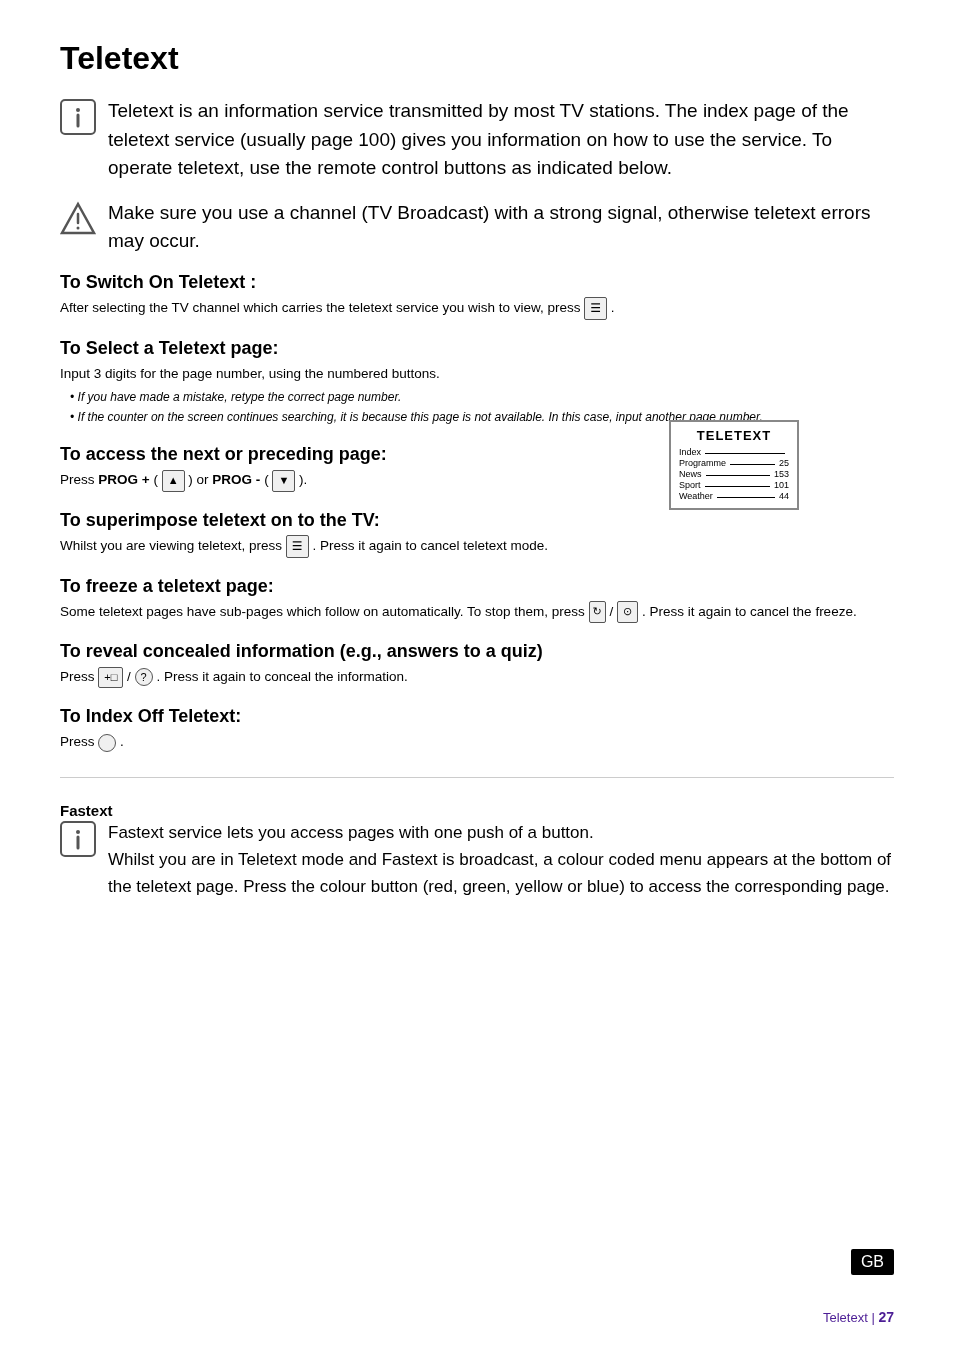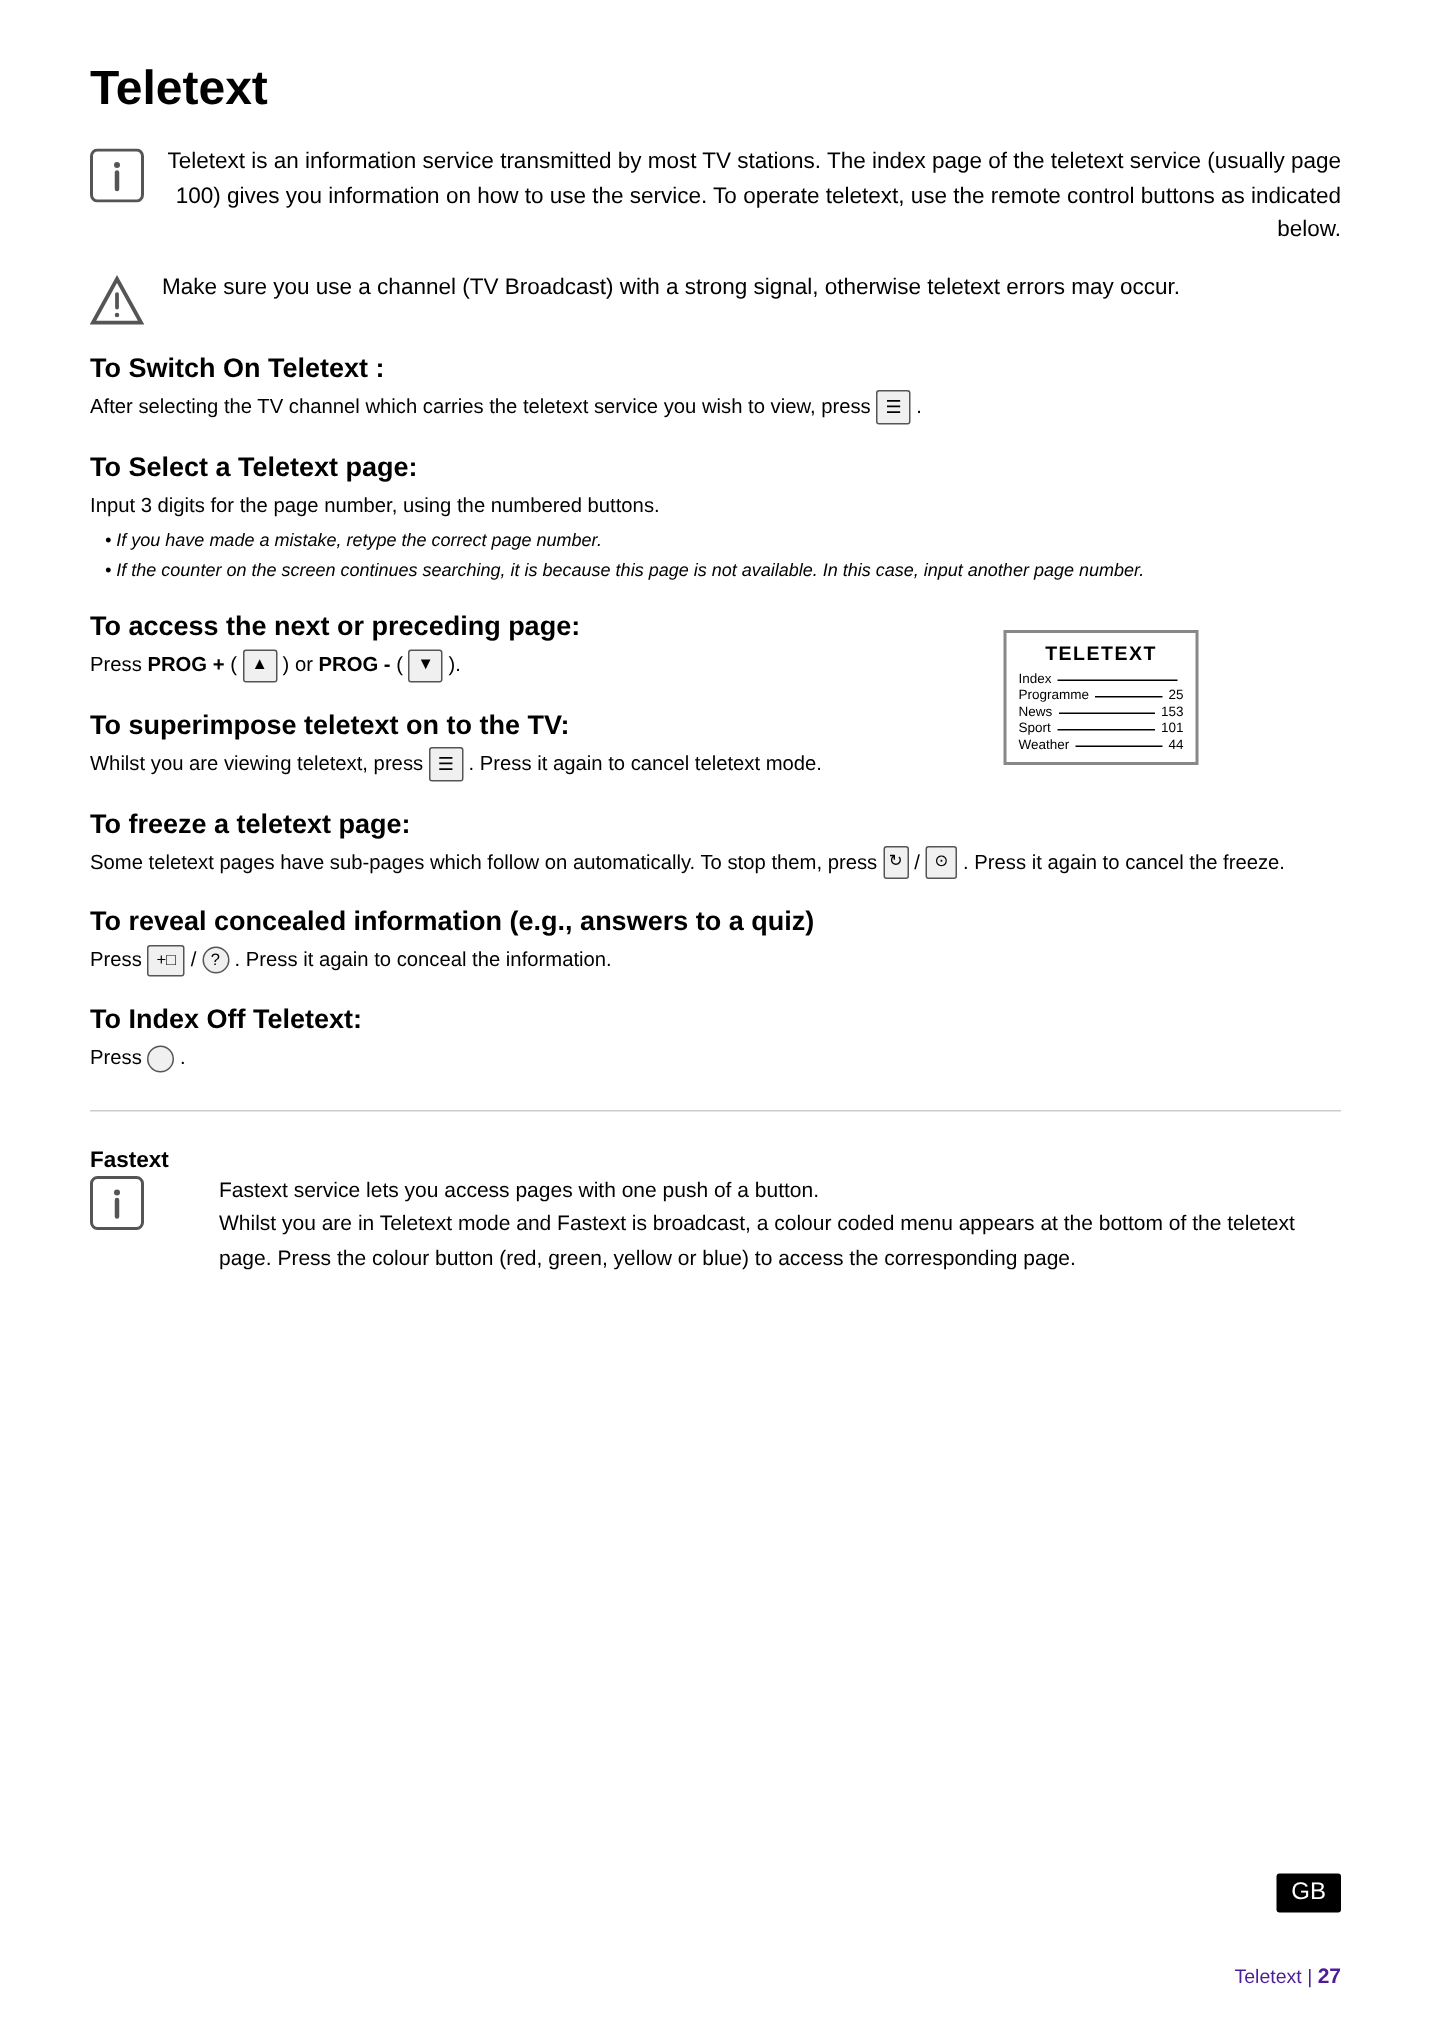--- a/index.html
+++ b/index.html
@@ -41,23 +41,22 @@
     }
 
     .warning-icon {
       width: 36px;
       height: 36px;
       flex-shrink: 0;
       margin-top: 2px;
     }
 
     .info-text {
-      font-size: 15px;
+      font-size: 19px;
       line-height: 1.5;
-      text-align: right;
     }
 
     .section {
       margin-bottom: 18px;
     }
 
     .section-title {
       font-weight: bold;
       font-size: 18px;
       margin-bottom: 4px;
@@ -161,23 +160,22 @@
       font-size: 15px;
     }
 
     .fastext-section {
       display: flex;
       gap: 12px;
       align-items: flex-start;
     }
 
     .fastext-text {
-      font-size: 14px;
+      font-size: 17px;
       line-height: 1.6;
-      margin-left: 38px;
     }
 
     .gb-badge {
       background: #000;
       color: #fff;
       font-weight: normal;
       font-size: 16px;
       padding: 4px 10px;
       border-radius: 2px;
       position: absolute;

